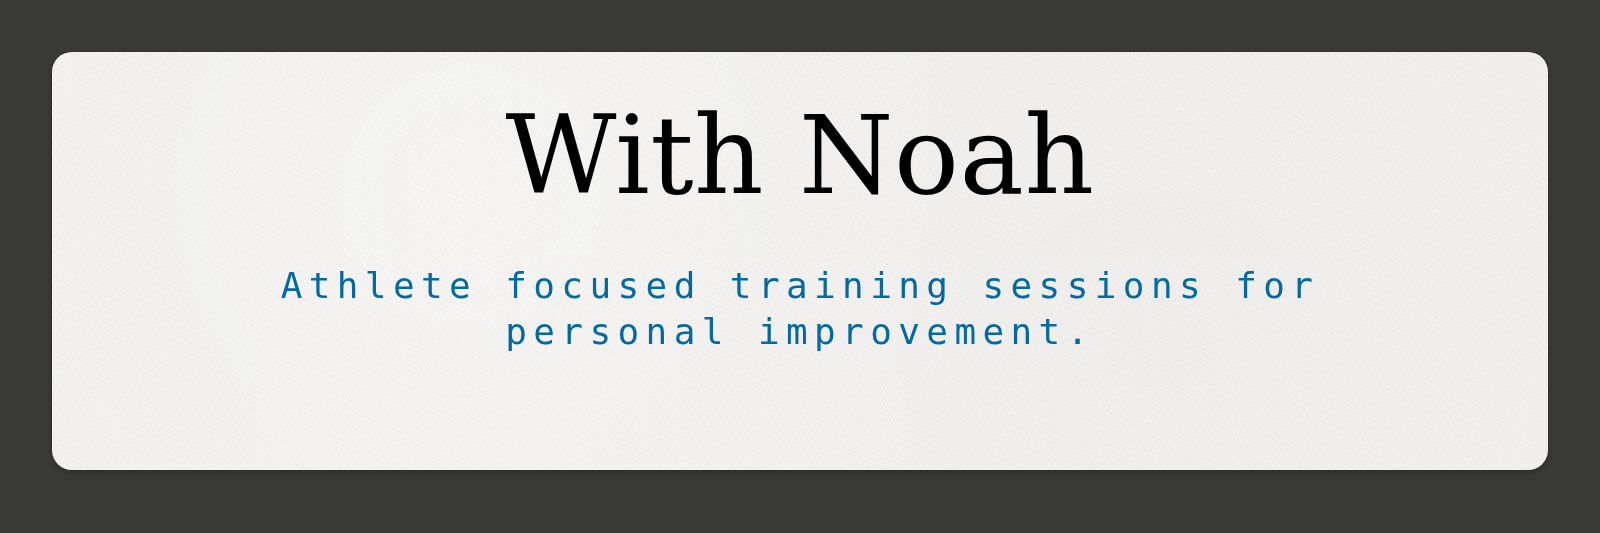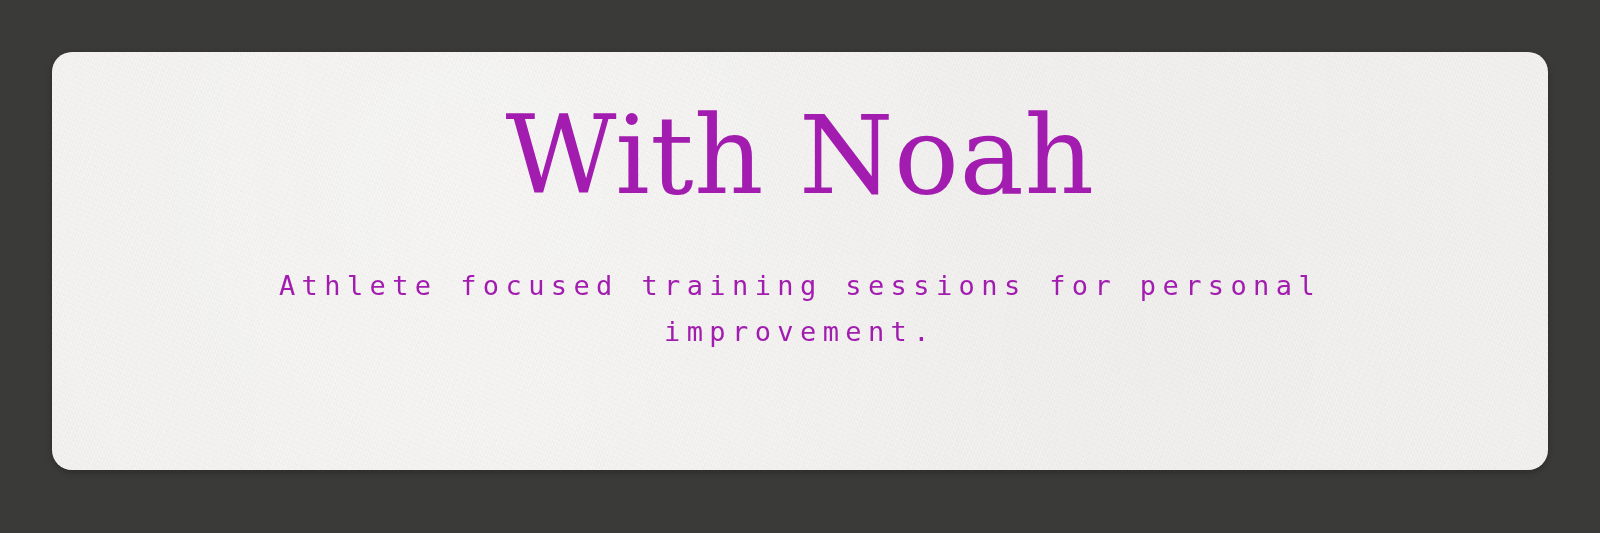--- a/index.html
+++ b/index.html
@@ -89,35 +89,35 @@
 
   
   .headline {
     margin: 0;
     padding-top: 40px;
     font-family: "DejaVu Serif", "Liberation Serif", serif;
     font-weight: 400;
     font-size: 108px;
     line-height: 1.18;
     letter-spacing: 0.5px;
-    color: #a21caf;
+    color: #000000;
     white-space: nowrap;
   }
 
   
   .tagline {
     margin: 0 auto;
     padding-top: 44px;
     max-width: 1260px;
     font-family: "DejaVu Sans Mono", "Liberation Mono", monospace;
     font-weight: 400;
-    font-size: 27px;
+    font-size: 36px;
     line-height: 46px;
     letter-spacing: 6.4px;
-    color: #a21caf;
+    color: #0369a1;
   }
 </style>
 </head>
 <body>
 
 <div class="stage">
 
   <div class="paper-card">
 
     <div class="paper-texture"></div>

